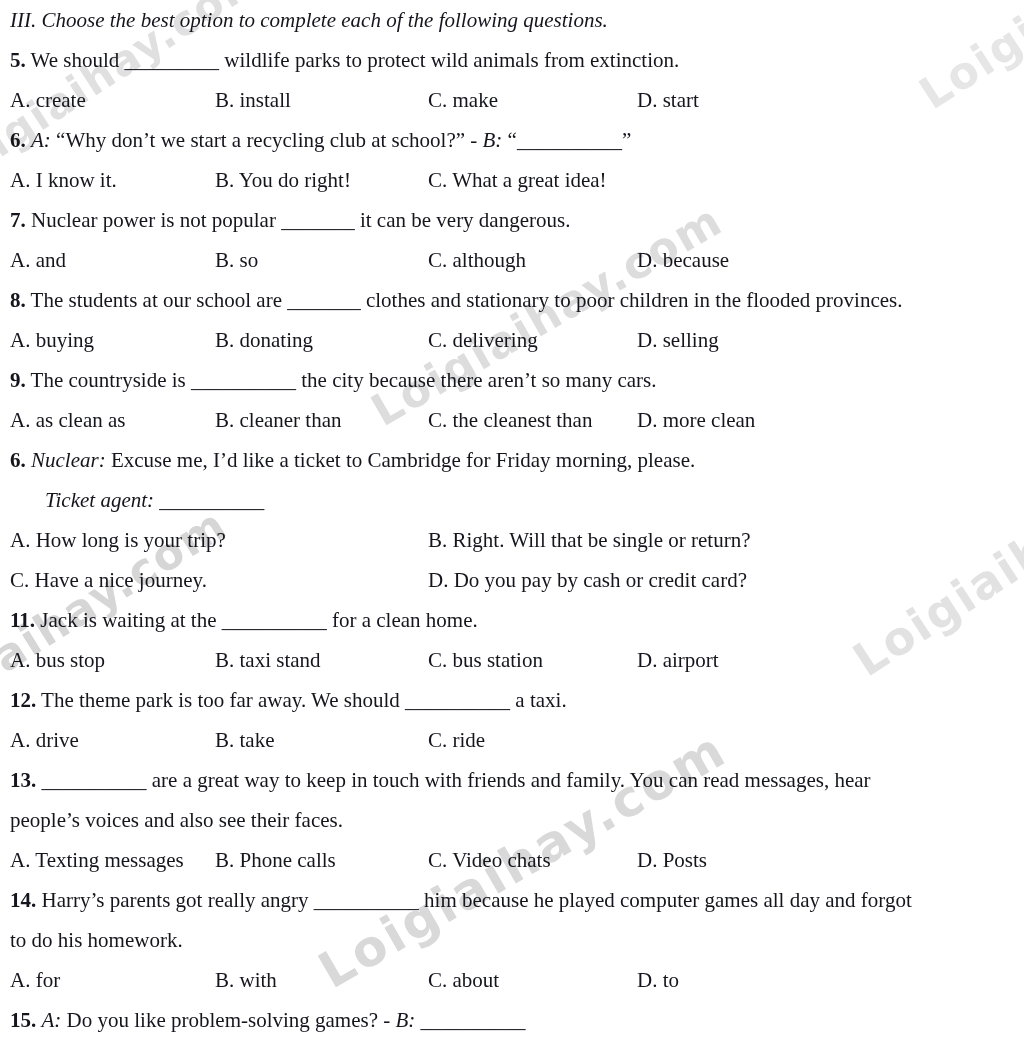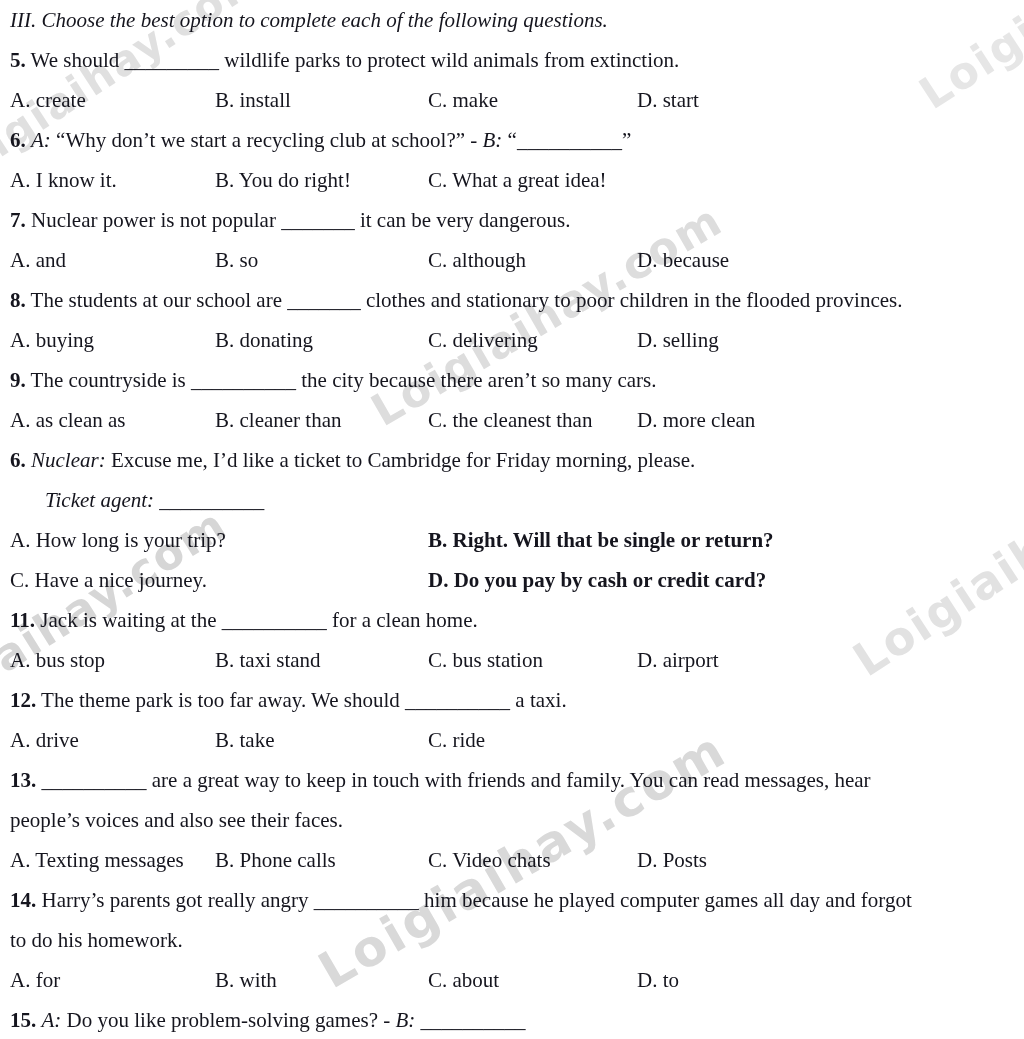--- a/index.html
+++ b/index.html
@@ -39,21 +39,21 @@
     white-space:nowrap;
   }
   .b{font-weight:bold;}
   .bi{font-weight:normal;font-style:italic;}
   .opts{display:flex;}
   .opts .c1{display:inline-block;width:205px;}
   .opts .c2{display:inline-block;width:213px;}
   .opts .c3{display:inline-block;width:209px;}
   .opts .c4{display:inline-block;flex:1;}
   .opts2 .h1{display:inline-block;width:418px;}
-  .opts2 .h2{display:inline-block;flex:1;font-weight:bold;}
+  .opts2 .h2{display:inline-block;flex:1;}
   .indent{padding-left:35px;}
 </style>
 </head>
 <body>
 
 <div class="page">
 
   <div class="wm wm1">Loigiaihay.com</div>
   <div class="wm wm2">Loigiaihay.com</div>
   <div class="wm wm3">Loigiaihay.com</div>

